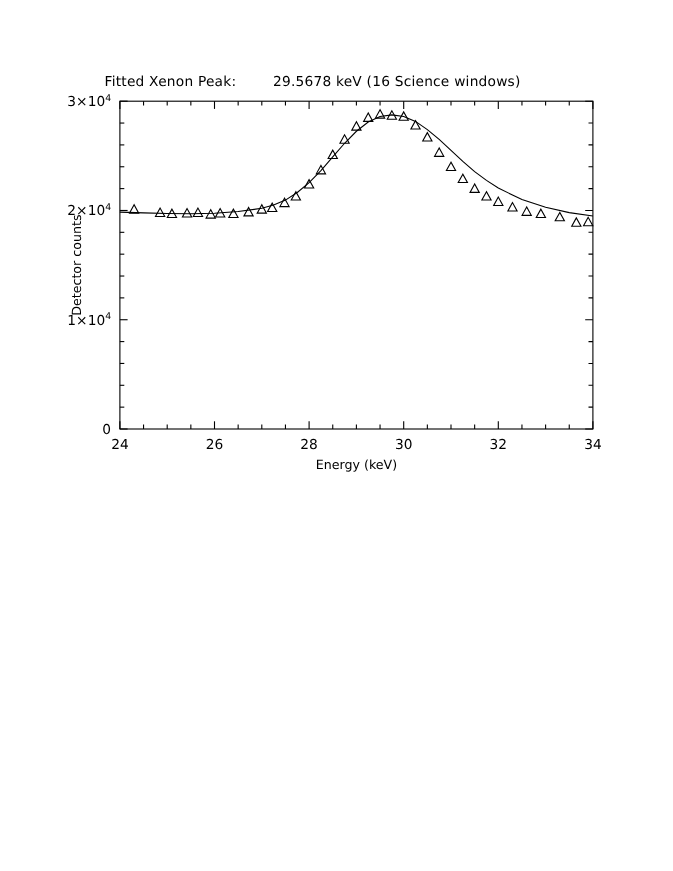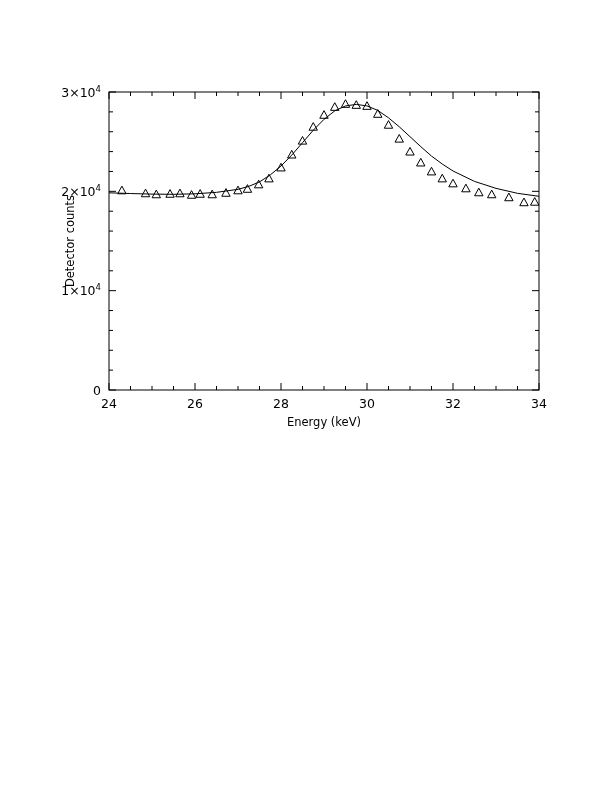--- a/index.html
+++ b/index.html
@@ -66,20 +66,21 @@
     font-family: "DejaVu Sans", sans-serif;
     font-size: 11.5px;
     fill: #000;
   }
 </style>
 </head>
 <body>
 
 <div id="chart-root">
 
+  <div class="chart-title">Fitted Xenon Peak:        29.5678 keV (16 Science windows)</div>
 
   <svg id="plot-svg" width="612" height="792">
     <g id="axes-group">
         <rect x="109" y="92" width="430" height="298" class="axis-line"></rect>
         <line x1="109" y1="390" x2="109" y2="383" class="tick"></line>
         <line x1="109" y1="92" x2="109" y2="99" class="tick"></line>
         <line x1="195" y1="390" x2="195" y2="383" class="tick"></line>
         <line x1="195" y1="92" x2="195" y2="99" class="tick"></line>
         <line x1="281" y1="390" x2="281" y2="383" class="tick"></line>
         <line x1="281" y1="92" x2="281" y2="99" class="tick"></line>

